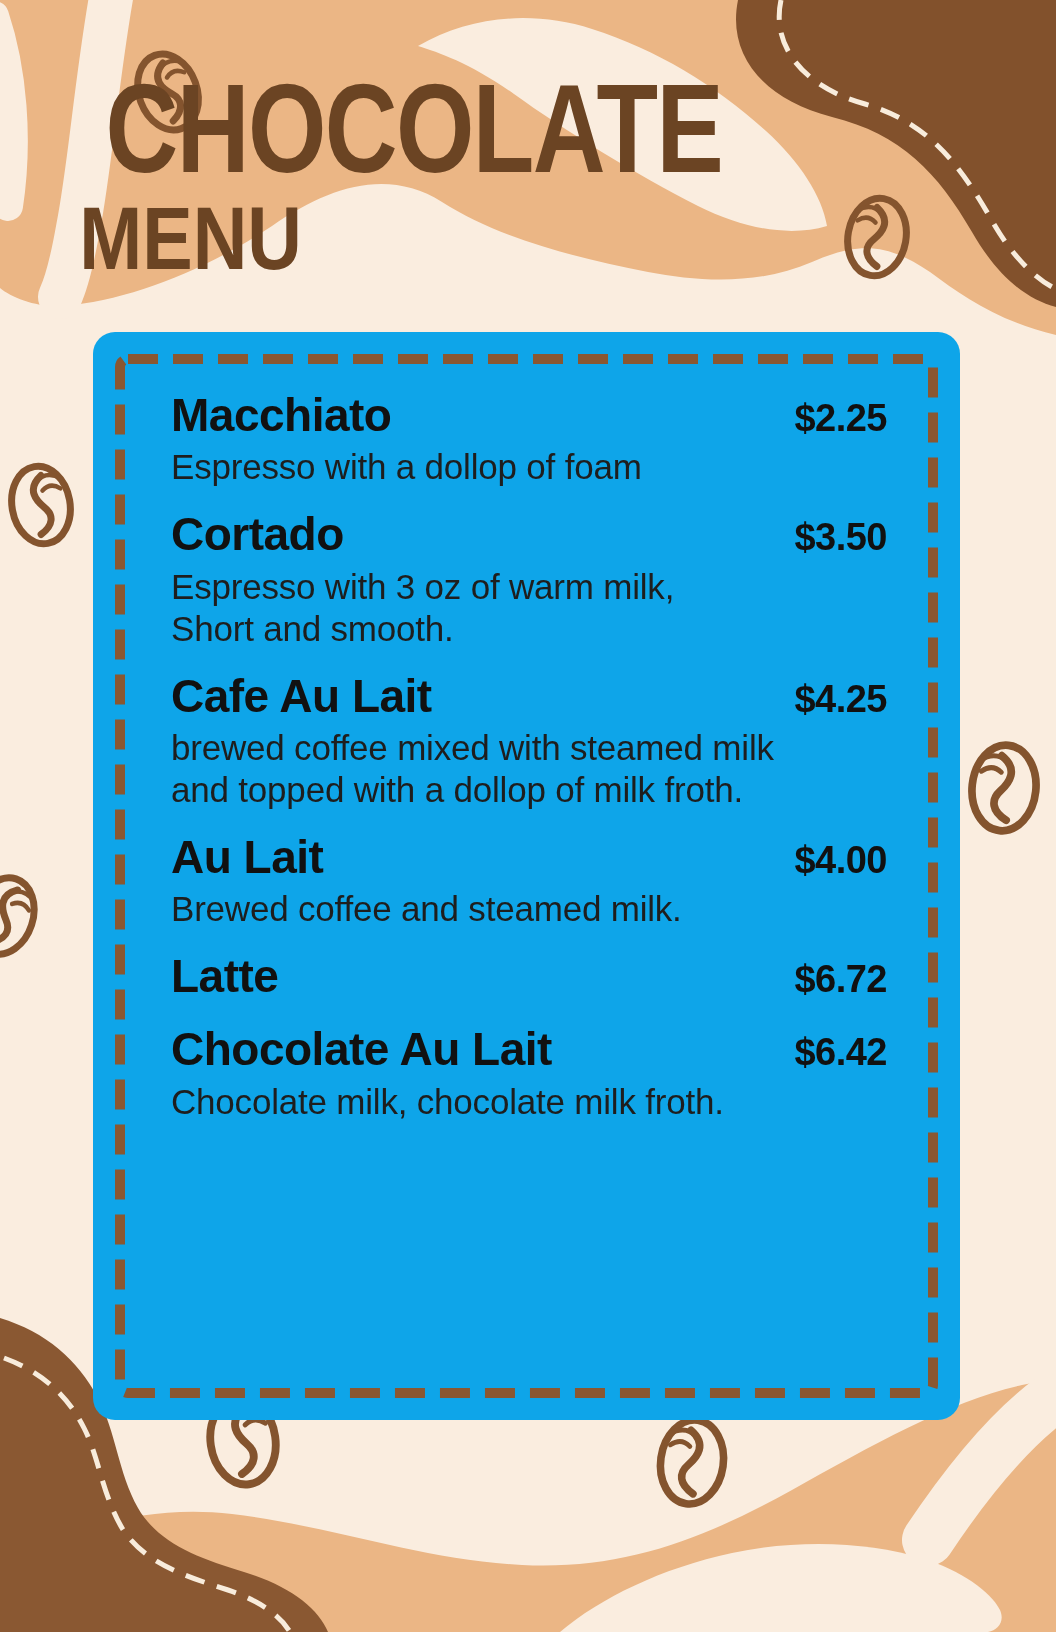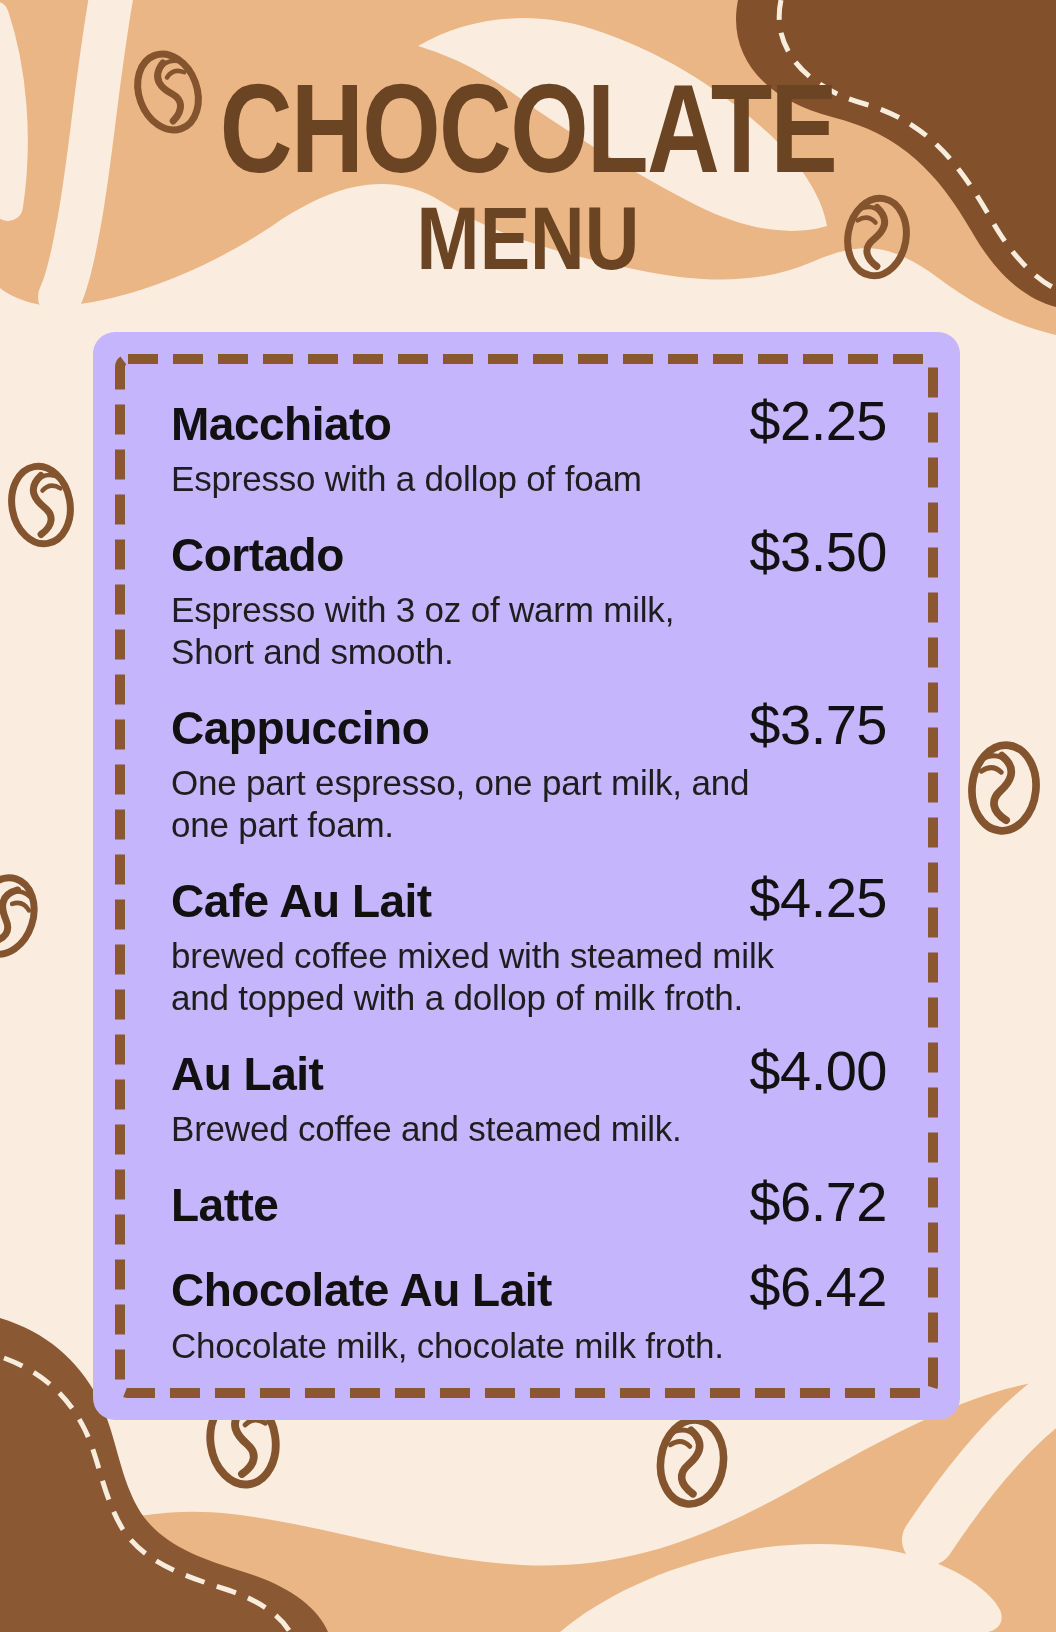--- a/index.html
+++ b/index.html
@@ -4,43 +4,43 @@
 <style>
   html,body{margin:0;padding:0;}
   body{
     width:1056px;height:1632px;position:relative;overflow:hidden;
     background:#FAEDDF;
     font-family:"Liberation Sans", sans-serif;
   }
   .bg-art{position:absolute;inset:0;width:1056px;height:1632px;}
 
   
-  .header{position:absolute;top:66px;left:0;width:1056px;text-align:center;color:#6B4423;}
+  .header{position:absolute;top:66px;left:0;width:1056px;color:#6B4423;}
   .title-main{
     margin:0;font-size:126px;line-height:1;font-weight:bold;letter-spacing:-2px;
     transform:scaleX(0.80);transform-origin:50% 50%;white-space:nowrap;
   }
   .title-sub{
     margin:2px 0 0 0;font-size:89px;line-height:1;font-weight:bold;letter-spacing:0px;
     transform:scaleX(0.85);transform-origin:50% 50%;white-space:nowrap;
   }
 
   
   .card{
     position:absolute;left:93px;top:332px;width:867px;height:1088px;
-    background:#c4b5fd;border-radius:22px;
+    background:#0ea5e9;border-radius:22px;
   }
   .card-dash{position:absolute;left:22px;top:22px;width:823px;height:1044px;pointer-events:none;}
   .menu-list{
     position:absolute;left:78px;top:56px;right:73px;
   }
   .item{margin-bottom:19px;}
   .item-row{display:flex;justify-content:space-between;align-items:baseline;line-height:1.18;}
   .item-name{font-size:46px;font-weight:bold;color:#111111;letter-spacing:-0.5px;}
-  .item-price{font-size:56px;font-weight:normal;color:#111111;letter-spacing:-0.5px;}
+  .item-price{font-size:38px;font-weight:bold;color:#111111;letter-spacing:-0.5px;}
   .item-desc{
     font-size:35px;line-height:1.2;color:#1E1E1E;margin-top:4px;
     white-space:pre-line;max-width:640px;letter-spacing:-0.2px;
   }
 </style>
 </head>
 <body>
 
 <svg class="bg-art" viewBox="0 0 1056 1632" aria-hidden="true">
   <defs>
@@ -133,28 +133,20 @@
 
   <div class="item">
     <div class="item-row">
       <span class="item-name">Cortado</span>
       <span class="item-price">$3.50</span>
     </div>
     <div class="item-desc">Espresso with 3 oz of warm milk,
 Short and smooth.</div>
   </div>
 
-  <div class="item">
-    <div class="item-row">
-      <span class="item-name">Cappuccino</span>
-      <span class="item-price">$3.75</span>
-    </div>
-    <div class="item-desc">One part espresso, one part milk, and
-one part foam.</div>
-  </div>
 
   <div class="item">
     <div class="item-row">
       <span class="item-name">Cafe Au Lait</span>
       <span class="item-price">$4.25</span>
     </div>
     <div class="item-desc">brewed coffee mixed with steamed milk
 and topped with a dollop of milk froth.</div>
   </div>
 

